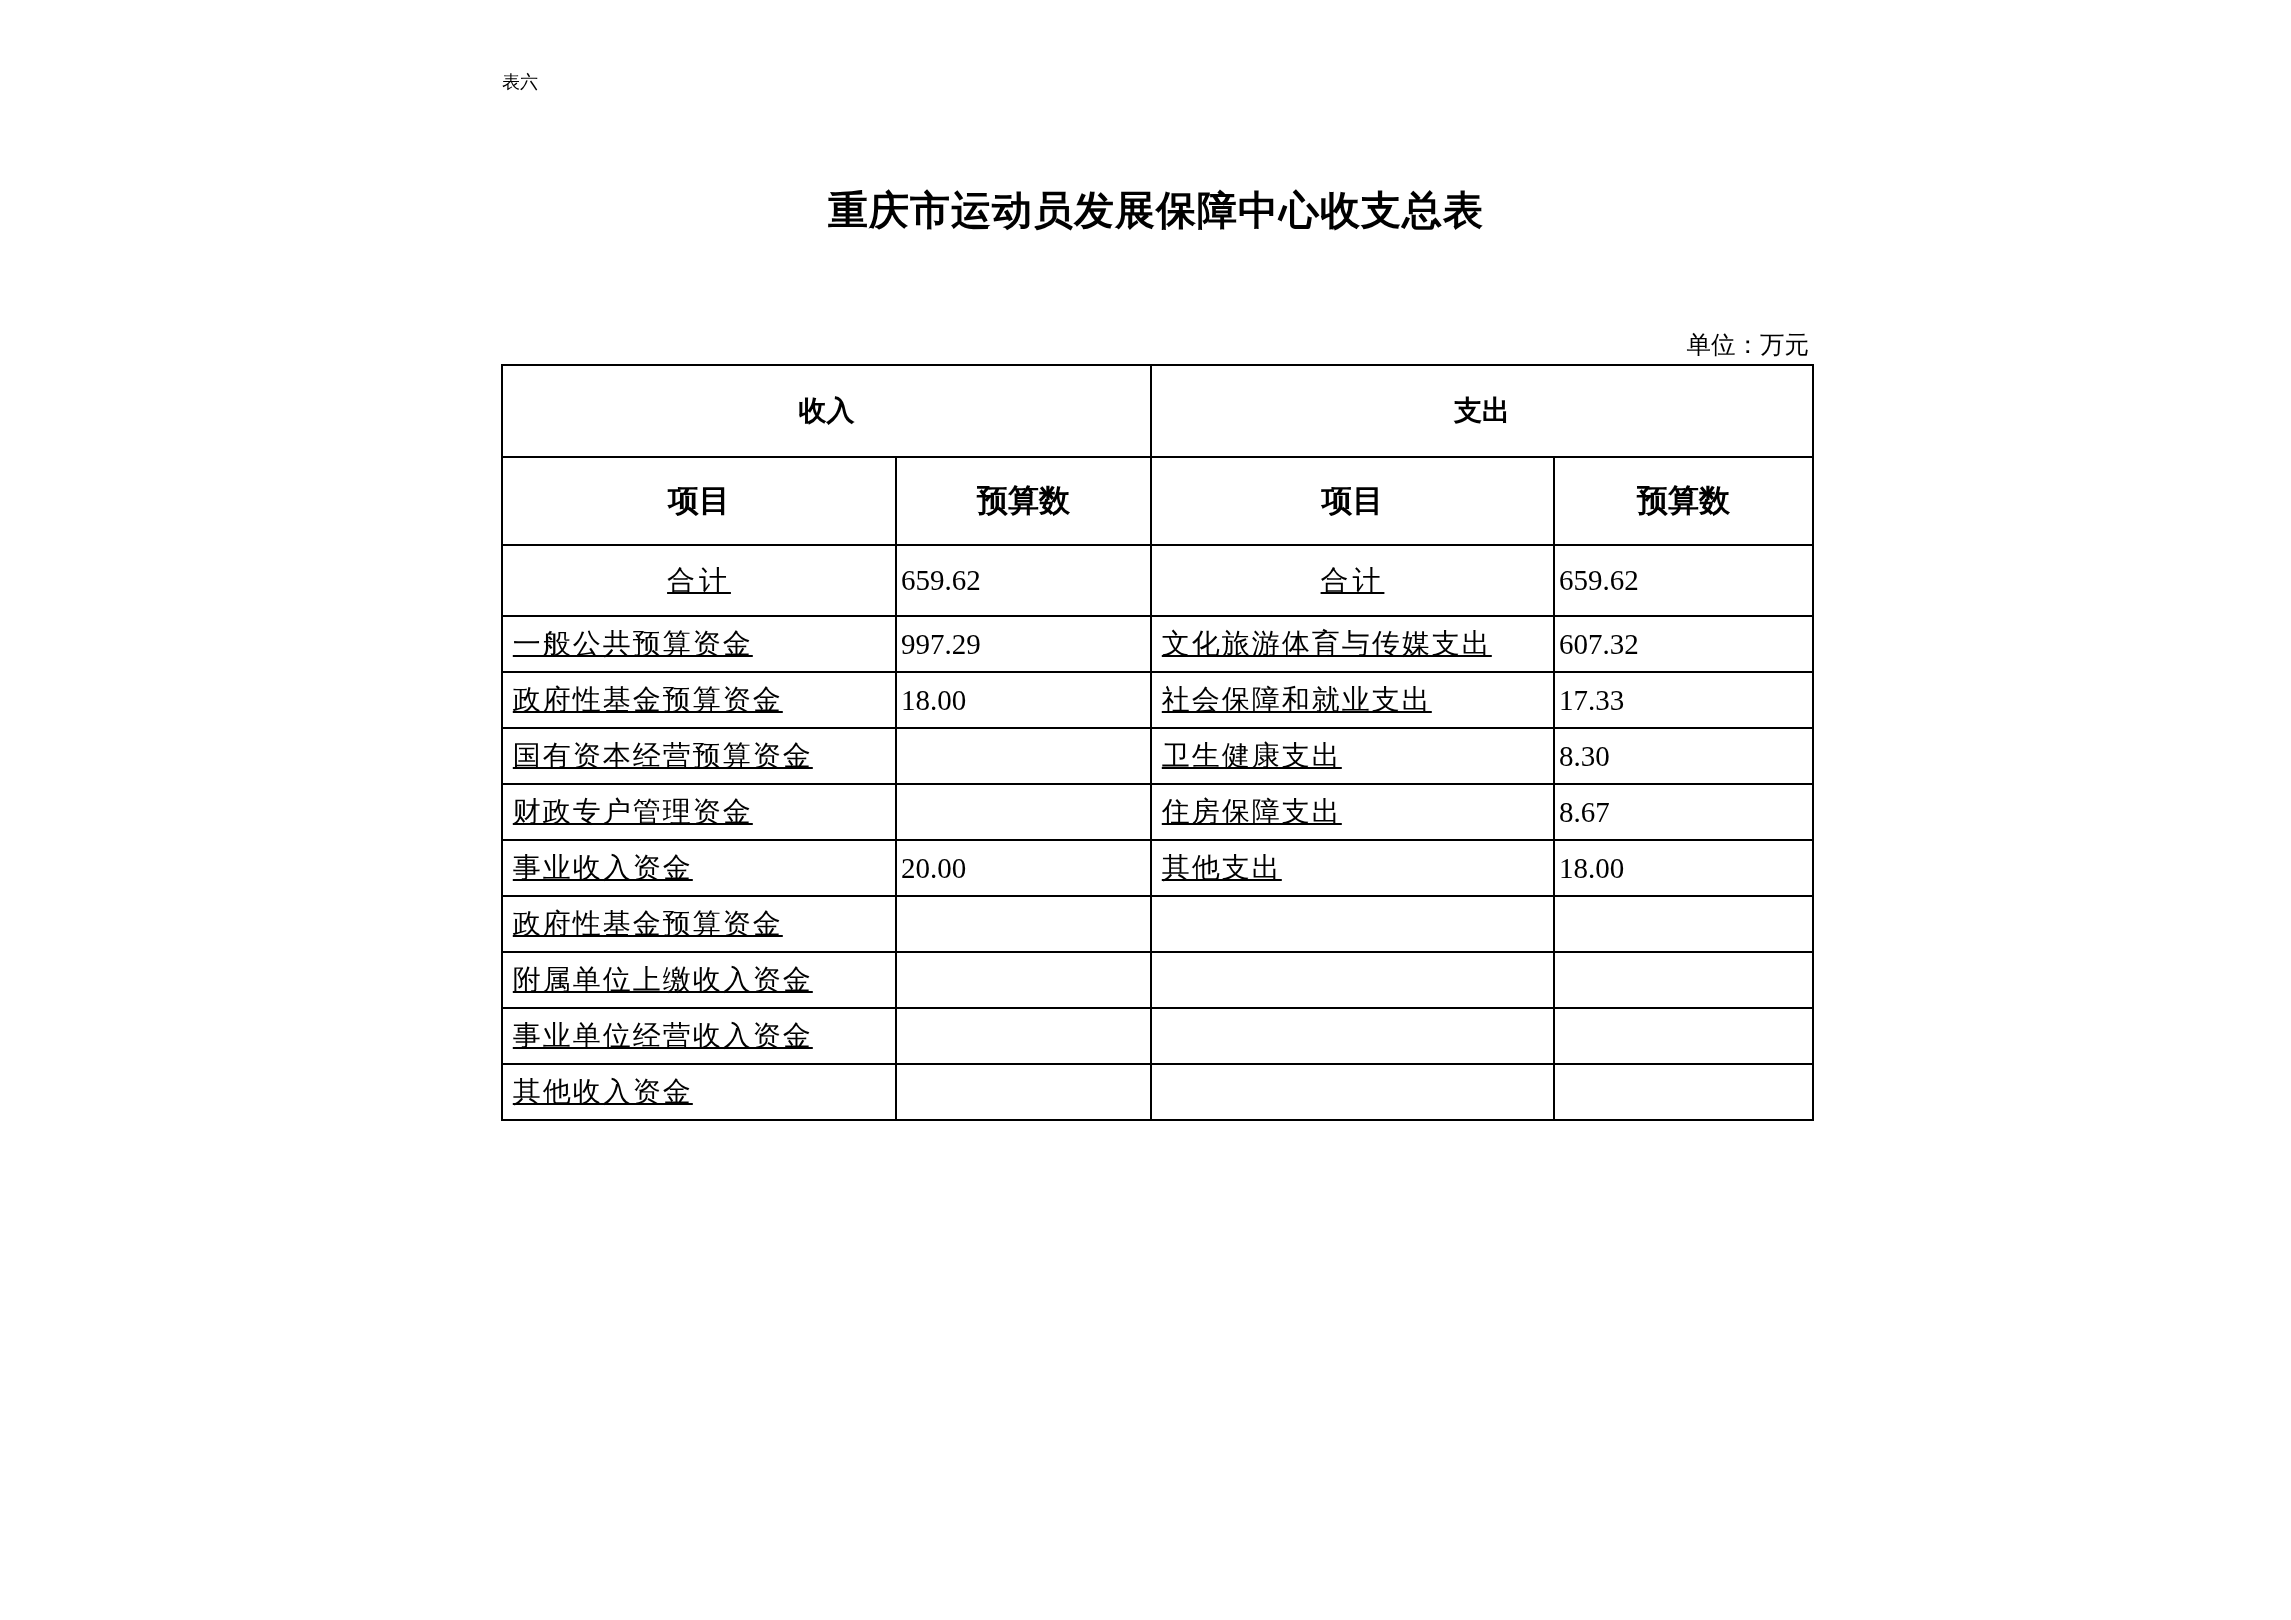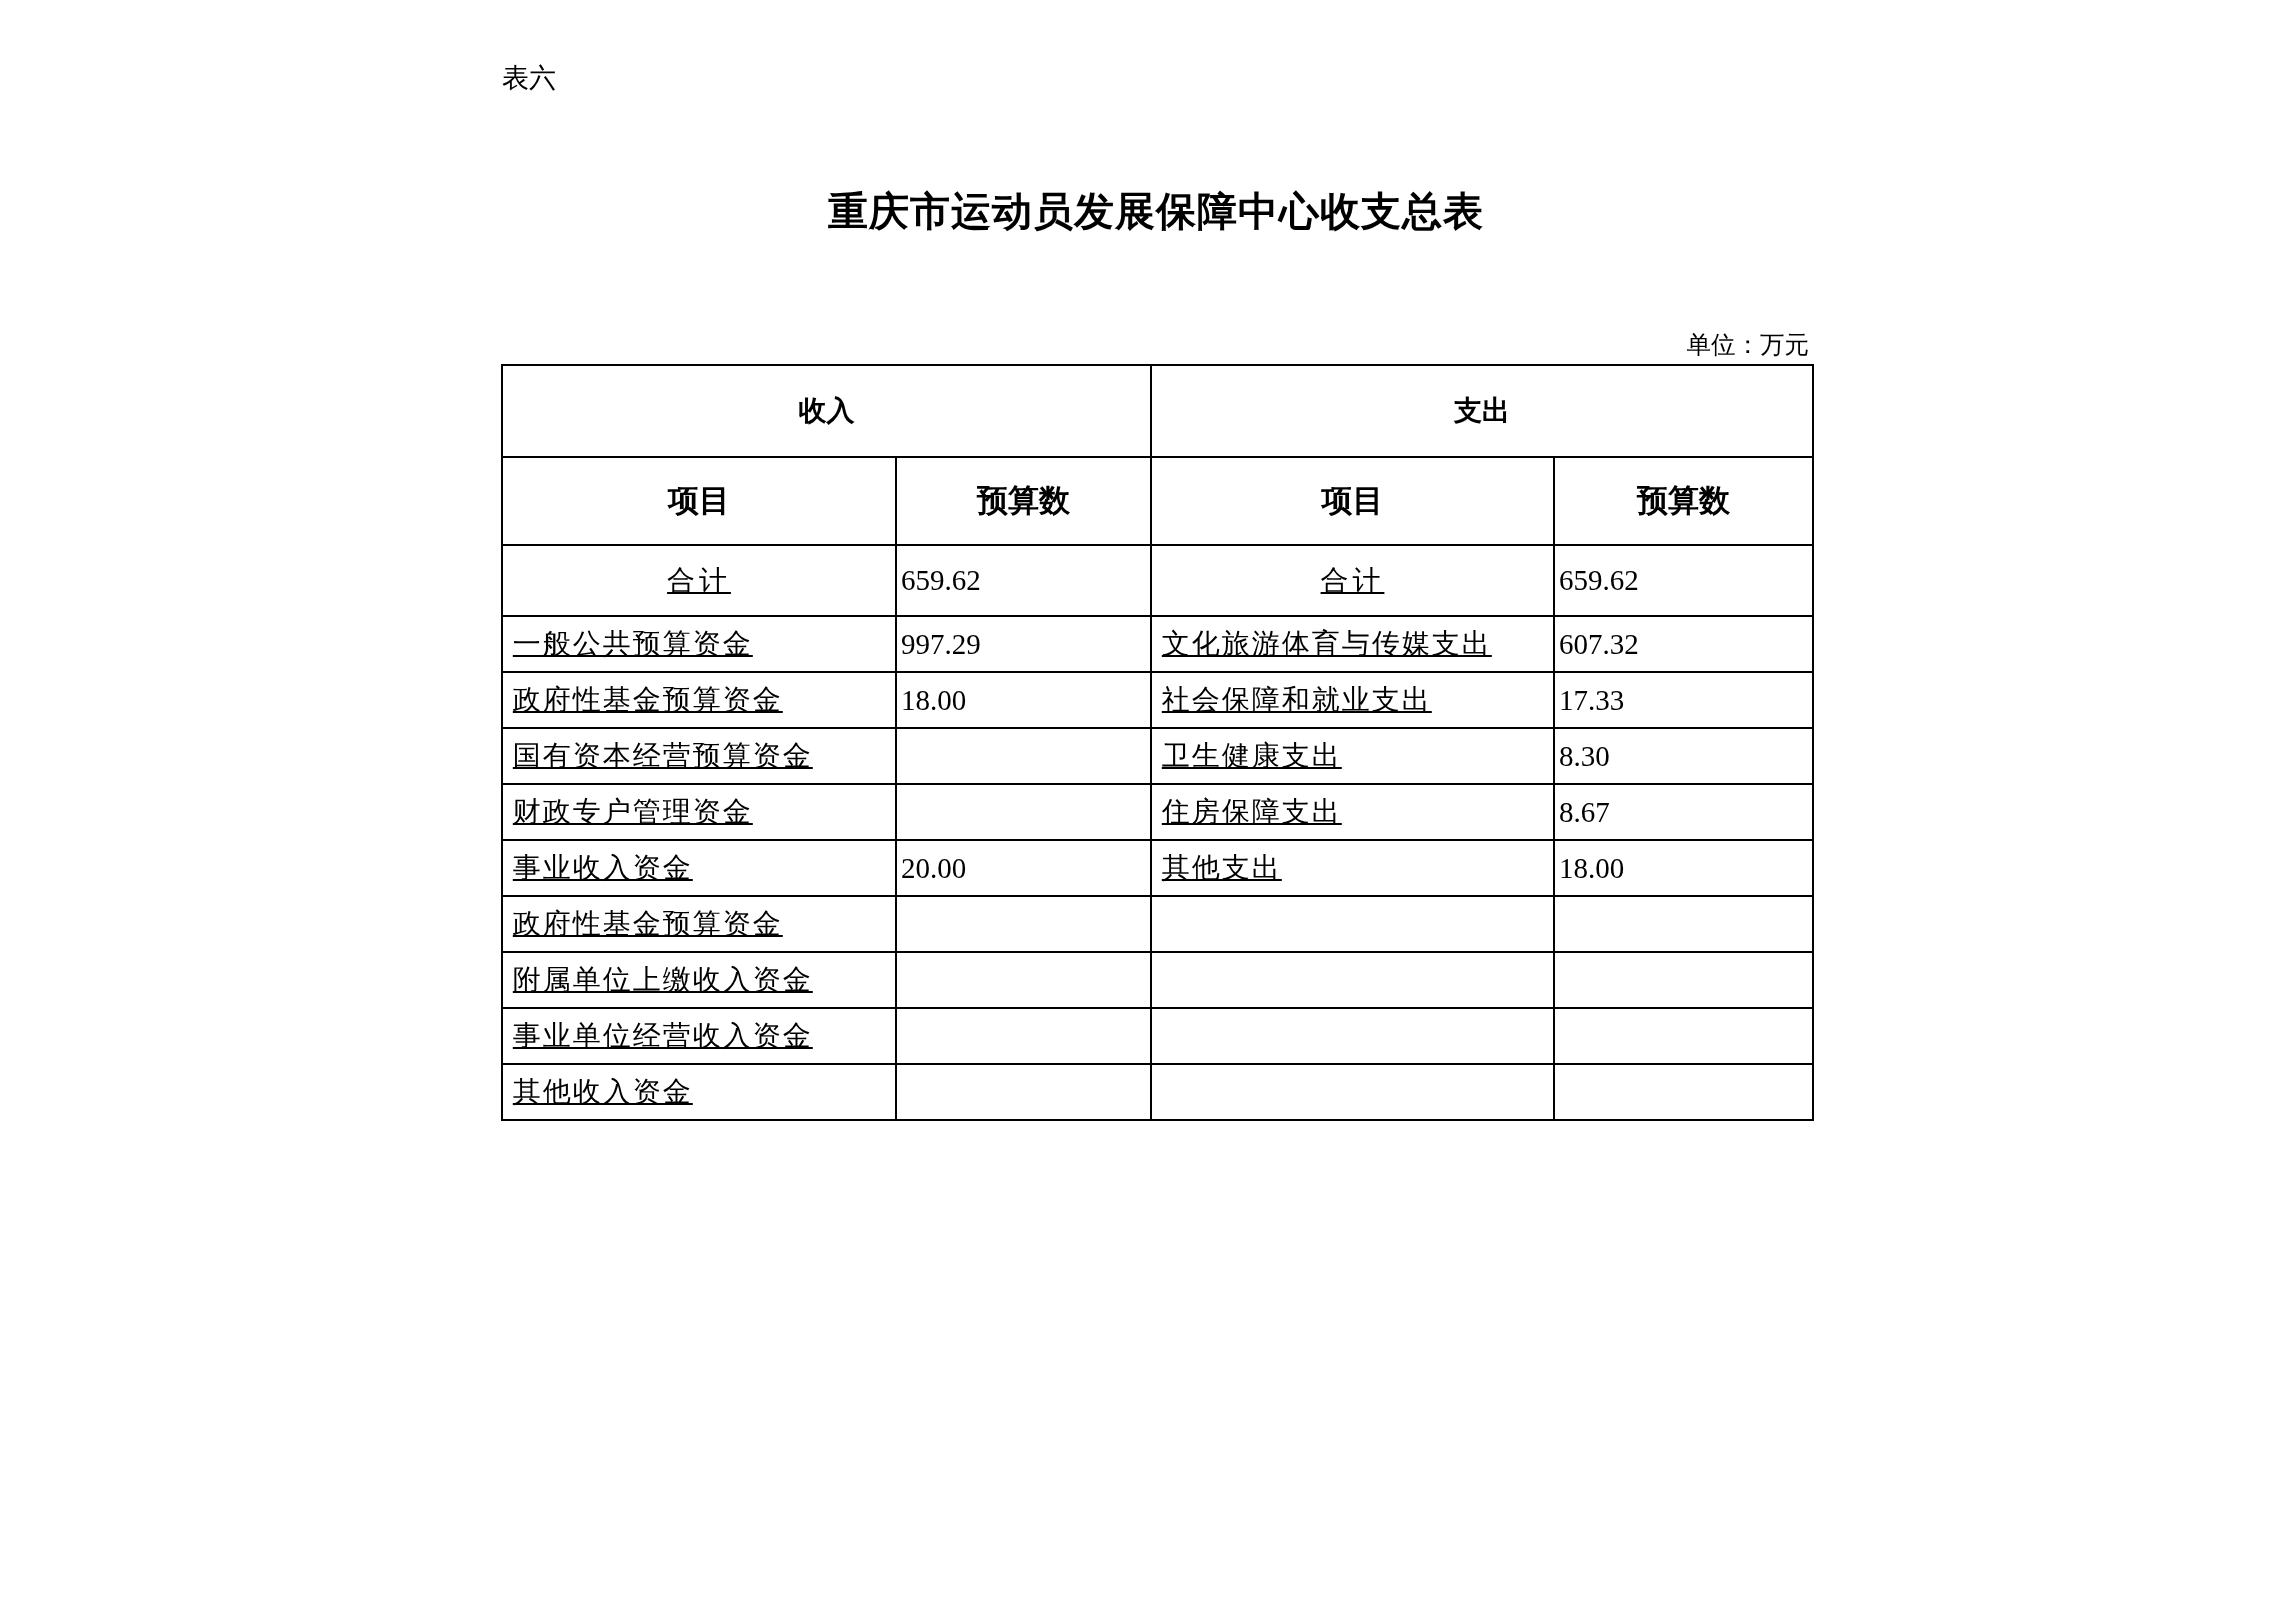--- a/index.html
+++ b/index.html
@@ -10,35 +10,35 @@
   body {
     position: relative;
     width: 2292px;
     height: 1620px;
     font-family: "Liberation Serif", serif;
     color: #000000;
   }
   .doc-label {
     position: absolute;
     left: 502px;
-    top: 62px;
-    font-size: 27px;
+    top: 72px;
+    font-size: 18px;
     line-height: 1.2;
     font-family: "Liberation Serif", serif;
   }
   .doc-title {
     position: absolute;
     left: 501px;
     top: 188px;
     width: 1310px;
     text-align: center;
     font-size: 40px;
     font-weight: bold;
     line-height: 1.15;
-    font-family: Liberation Sans, sans-serif;
+    font-family: Liberation Serif, serif;
     letter-spacing: 1px;
   }
   .unit-note {
     position: absolute;
     left: 501px;
     top: 303px;
     width: 1308px;
     text-align: right;
     font-size: 24.5px;
     font-family: "Liberation Serif", serif;

